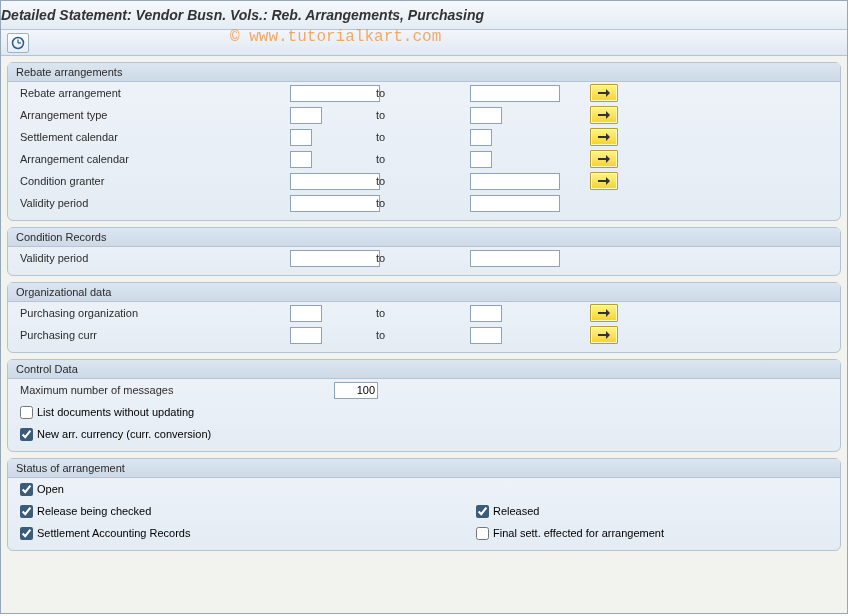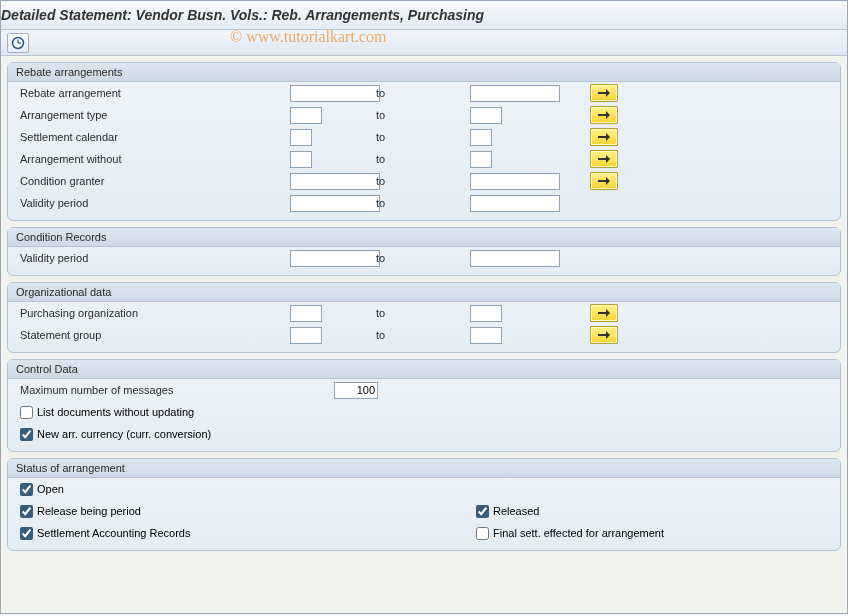--- a/index.html
+++ b/index.html
@@ -121,21 +121,21 @@
     }
     .row2col .col1 { width: 408px; display:flex; align-items:center;}
     .row2col .col2 { display:flex; align-items:center;margin-left:48px;}
     .watermark {
       position: absolute;
       top: 28px;
       left: 230px;
       font-size: 16px;
       color: #f08c2a;
       opacity: 0.7;
-      font-family: Liberation Serif, serif;
+      font-family: Liberation Mono, monospace;
       pointer-events: none;
     }
   </style>
 </head>
 <body>
 
 <div class="outer">
   <div class="title-bar">Detailed Statement: Vendor Busn. Vols.: Reb. Arrangements, Purchasing</div>
 
   <div class="toolbar">
@@ -185,21 +185,21 @@
         <span class="to-cell">to</span>
         <input type="text" class="fld-xs" style="">
         <span class="multi-btn" style="margin-left:98px">
           <svg width="14" height="10" viewBox="0 0 14 10">
               <path d="M1 4 h8 v-3 l4 4 -4 4 v-3 h-8 z" fill="#333"></path>
             </svg>
         </span>
       </div>
 
       <div class="row">
-        <span class="label">Arrangement without</span>
+        <span class="label">Arrangement calendar</span>
         <span class="gap-from"><input type="text" class="fld-xs" style=""></span>
         <span class="to-cell">to</span>
         <input type="text" class="fld-xs" style="">
         <span class="multi-btn" style="margin-left:98px">
           <svg width="14" height="10" viewBox="0 0 14 10">
               <path d="M1 4 h8 v-3 l4 4 -4 4 v-3 h-8 z" fill="#333"></path>
             </svg>
         </span>
       </div>
 
@@ -240,21 +240,21 @@
         <span class="gap-from"><input type="text" class="fld-s" style=""></span>
         <span class="to-cell">to</span>
         <input type="text" class="fld-s" style="">
         <span class="multi-btn" style="margin-left:88px">
           <svg width="14" height="10" viewBox="0 0 14 10">
               <path d="M1 4 h8 v-3 l4 4 -4 4 v-3 h-8 z" fill="#333"></path>
             </svg>
         </span>
       </div>
       <div class="row">
-        <span class="label">Statement group</span>
+        <span class="label">Purchasing curr</span>
         <span class="gap-from"><input type="text" class="fld-s" style=""></span>
         <span class="to-cell">to</span>
         <input type="text" class="fld-s" style="">
         <span class="multi-btn" style="margin-left:88px">
           <svg width="14" height="10" viewBox="0 0 14 10">
               <path d="M1 4 h8 v-3 l4 4 -4 4 v-3 h-8 z" fill="#333"></path>
             </svg>
         </span>
       </div>
     </div>
@@ -284,21 +284,21 @@
       <div class="row">
         <label class="chk">
           <input type="checkbox" checked="" style="">
           <span>Open</span>
         </label>
       </div>
       <div class="row row2col">
         <div class="col1">
           <label class="chk">
             <input type="checkbox" checked="" style="">
-            <span>Release being period</span>
+            <span>Release being checked</span>
           </label>
         </div>
         <div class="col2">
           <label class="chk">
             <input type="checkbox" checked="" style="">
             <span>Released</span>
           </label>
         </div>
       </div>
       <div class="row row2col">

